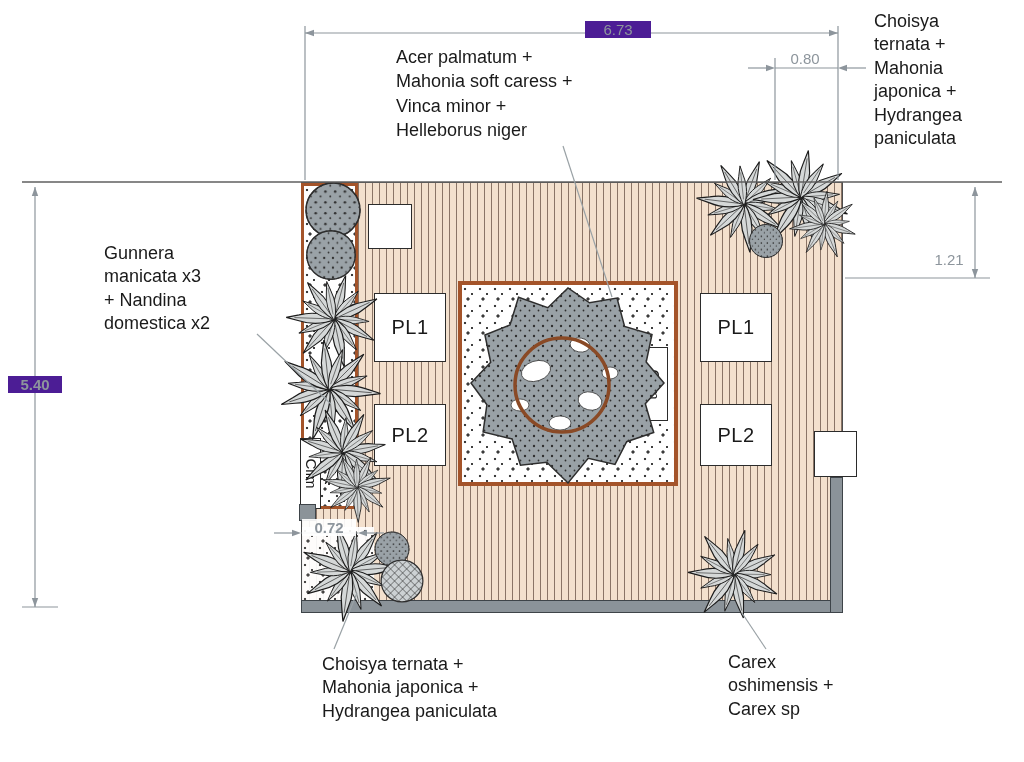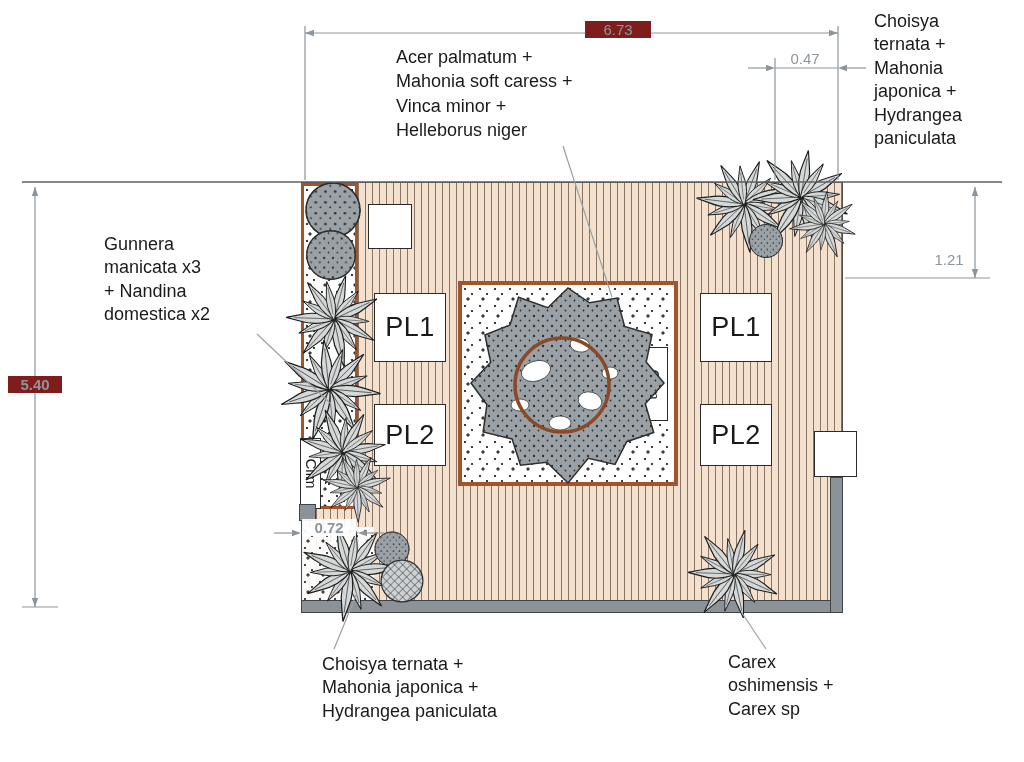--- a/index.html
+++ b/index.html
@@ -17,21 +17,21 @@
     radial-gradient(circle at 3px 4px,#3b3b3b 1.1px,transparent 1.6px),
     radial-gradient(circle at 10px 9px,#3b3b3b .7px,transparent 1.1px),
     radial-gradient(circle at 6px 14px,#3b3b3b 1.3px,transparent 1.9px);
     background-size:15px 17px;}
 
   #left-bed{left:301px;top:183px;width:57px;height:326px;border:3px solid var(--bed-border,#a4542a);}
   #central-bed{left:458px;top:281px;width:220px;height:205px;border:4px solid var(--bed-border,#a4542a);}
   #corner-bed{left:302px;top:527px;width:72px;height:73px;opacity:.92;}
 
   .whitebox{background:#fff;border:1.5px solid #2b2b2b;}
-  .pl{display:flex;align-items:center;justify-content:center;font-size:27px;letter-spacing:.5px;}
+  .pl{display:flex;align-items:center;justify-content:center;font-size:20px;letter-spacing:.5px;}
   .clim{display:flex;align-items:center;justify-content:center;overflow:visible;}
   .vtext{transform:rotate(90deg);white-space:nowrap;font-size:15px;}
 
   #pl1-left{left:374px;top:293px;width:72px;height:69px;}
   #pl2-left{left:374px;top:404px;width:72px;height:62px;}
   #pl1-right{left:700px;top:293px;width:72px;height:69px;}
   #pl2-right{left:700px;top:404px;width:72px;height:62px;}
   #clim-right{left:640px;top:347px;width:28px;height:74px;}
   #clim-left{left:300px;top:438px;width:21px;height:71px;}
   #sq-topleft{left:368px;top:204px;width:44px;height:45px;border-width:1.2px;}
@@ -47,21 +47,21 @@
   #overlay{position:absolute;left:0;top:0;pointer-events:none;}
   .dim{stroke:var(--dim-color,#8d959c);stroke-width:1.2;fill:none;}
   .dimfill{fill:var(--dim-color,#8d959c);}
   .boundary{stroke:#5f5f5f;stroke-width:1.3;}
   .leader{stroke:#9aa2a6;stroke-width:1.2;fill:none;}
   .canopy{fill:var(--canopy-fill,#99a1a6);stroke:#2e2e2e;stroke-width:1.5;}
   .hole{fill:#fff;stroke:#3c3c3c;stroke-width:.8;}
 
   
   .dimtext{position:absolute;color:var(--dim-color,#8d959c);font-size:15px;text-align:center;}
-  .whitebg{background:#7f1d1d;}
+  .whitebg{background:#4c1d95;}
   .anno{position:absolute;white-space:pre-line;font-size:18px;line-height:1.3;color:var(--text-color,#1a1a1a);}
 </style>
 </head>
 <body>
 
 <div id="stage">
 
   <div class="abs" id="deck"></div>
 
   <div class="abs speckle" id="left-bed"></div>
@@ -218,36 +218,36 @@
       <polygon points="358,533 367,529.8 367,536.2" class="dimfill"></polygon>
     </g>
 
     <line x1="563" y1="146" x2="612" y2="297" class="leader"></line>
     <line x1="257" y1="334" x2="331" y2="404" class="leader"></line>
     <line x1="334" y1="649" x2="357" y2="593" class="leader"></line>
     <line x1="766" y1="649" x2="742" y2="613" class="leader"></line>
   </svg>
 
   <div class="dimtext whitebg" style="left:585px;top:21px;width:66px;">6.73</div>
-  <div class="dimtext" style="left:780px;top:50px;width:50px;">0.47</div>
+  <div class="dimtext" style="left:780px;top:50px;width:50px;">0.80</div>
   <div class="dimtext" style="left:926px;top:251px;width:46px;">1.21</div>
   <div class="dimtext whitebg" style="left:8px;top:376px;width:54px;font-weight:bold;">5.40</div>
   <div class="dimtext" style="left:302px;top:519px;width:54px;background:rgba(255,255,255,.92);font-weight:bold;">0.72</div>
 
   <div class="anno" style="left:874px;top:10px;width:130px;">Choisya
 ternata +
 Mahonia
 japonica +
 Hydrangea
 paniculata</div>
   <div class="anno" style="left:396px;top:45px;width:230px;line-height:1.35;">Acer palmatum +
 Mahonia soft caress +
 Vinca minor +
 Helleborus niger</div>
-  <div class="anno" style="left:104px;top:233px;width:170px;">Gunnera
+  <div class="anno" style="left:104px;top:242px;width:170px;">Gunnera
 manicata x3
 + Nandina
 domestica x2</div>
   <div class="anno" style="left:274px;top:653px;width:240px;margin-left:48px;">Choisya ternata +
 Mahonia japonica +
 Hydrangea paniculata</div>
   <div class="anno" style="left:728px;top:651px;width:150px;">Carex
 oshimensis +
 Carex sp</div>
 

